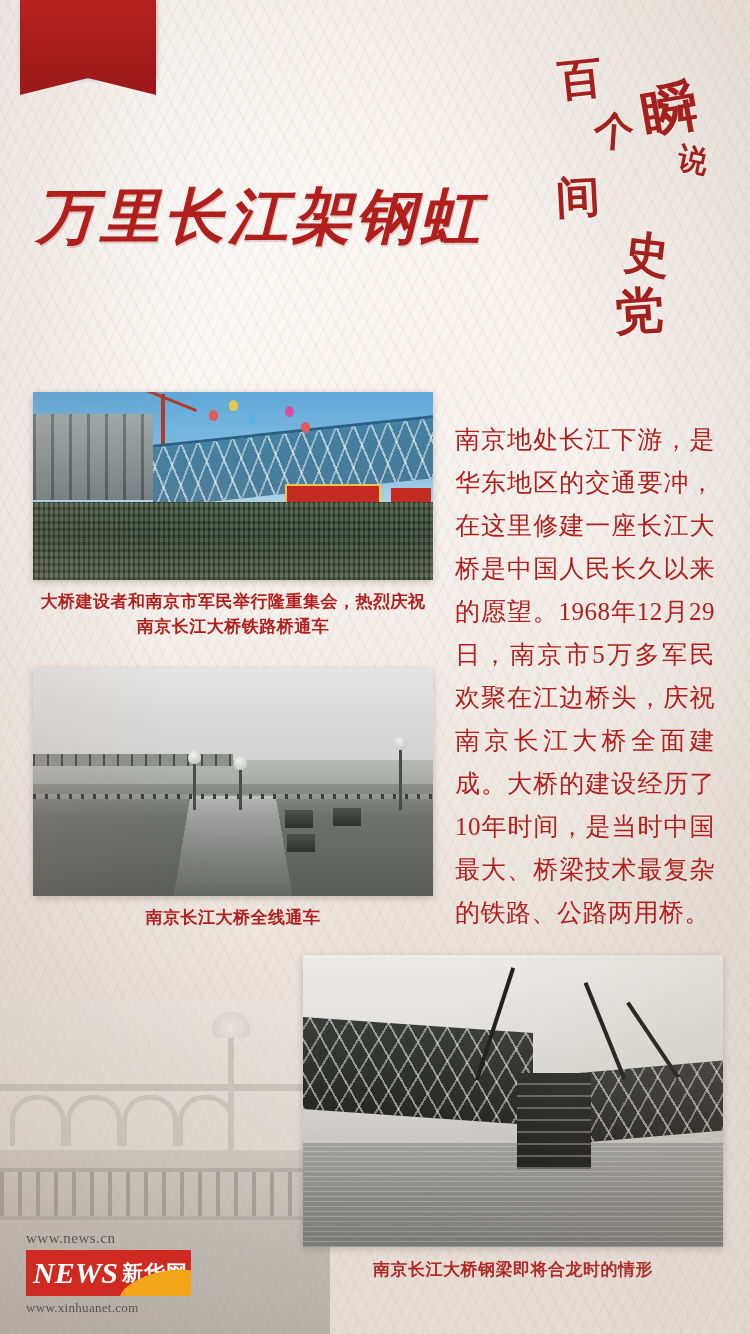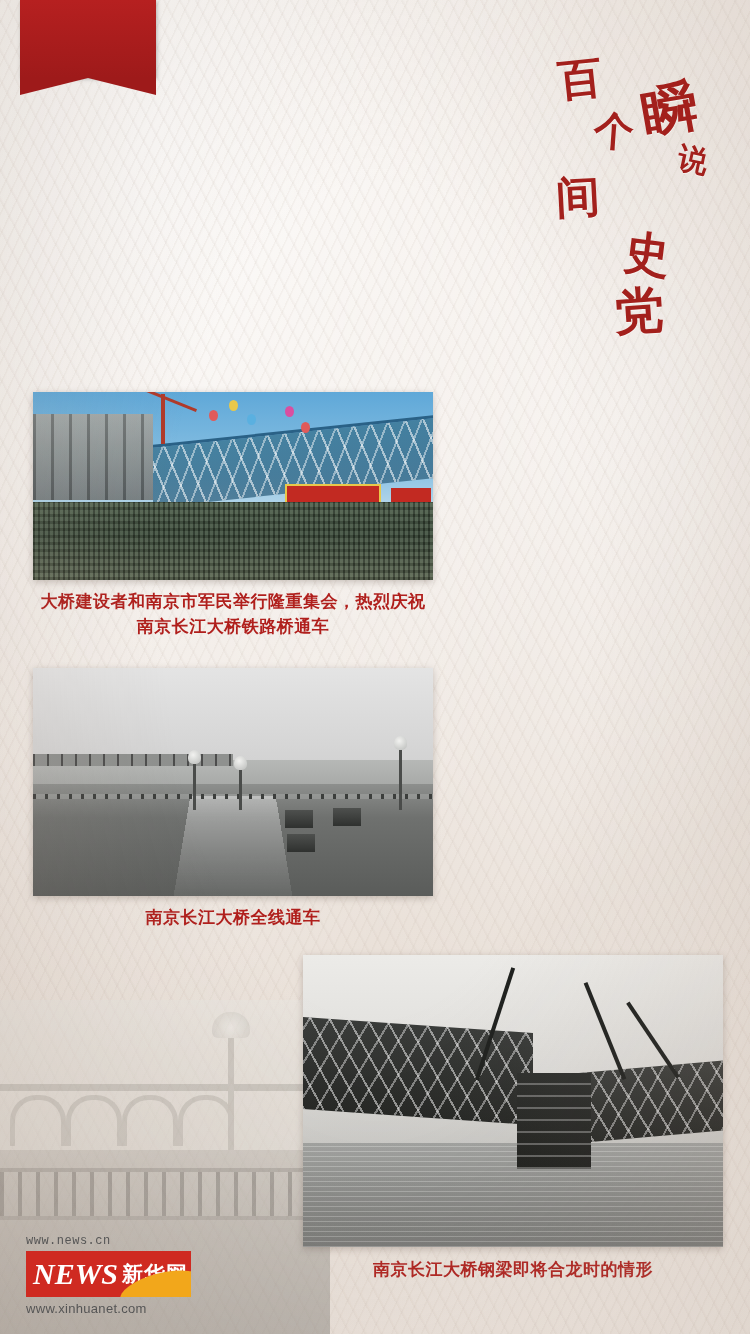--- a/index.html
+++ b/index.html
@@ -421,23 +421,23 @@
 
   
   .logo {
     position: absolute;
     left: 26px;
     bottom: 18px;
     width: 180px;
     z-index: 7;
   }
   .logo .url-top {
-    font-size: 12px;
+    font-size: 15px;
     color: #555;
-    font-family: Liberation Mono, monospace;
+    font-family: Liberation Serif, serif;
     letter-spacing: 0.5px;
     margin-bottom: 3px;
   }
   .logo .badge {
     position: relative;
     width: 165px;
     height: 46px;
     background: #cf2a21;
     display: flex;
     align-items: center;
@@ -466,20 +466,21 @@
     height: 34px;
     background: #f2a71b;
     border-radius: 50% 50% 0 0;
     transform: rotate(-14deg);
   }
   .logo .url-bottom {
     font-size: 13px;
     color: #555;
     margin-top: 4px;
     letter-spacing: 0.3px;
+    font-family: Liberation Serif, serif;
   }
 </style>
 </head>
 <body>
 
 <div class="poster">
 
   <div class="year-ribbon">
     <div class="notch"></div>
   </div>
@@ -488,20 +489,21 @@
     <span class="sl-1">百</span>
     <span class="sl-2">个</span>
     <span class="sl-3">间</span>
     <span class="sl-4">史</span>
     <span class="sl-5">瞬</span>
     <span class="sl-6">说</span>
     <span class="sl-7">党</span>
   </div>
 
   <div class="headline">
+    <div class="main">万里长江架钢虹</div>
   </div>
 
   <div class="photo" id="photo1">
     <div class="p1-sky"></div>
     <div class="p1-left-struct"></div>
     <div class="p1-truss"></div>
     <div class="p1-crane"></div>
     <div class="p1-crane2"></div>
     <div class="p1-ground"></div>
     <div class="p1-banner"></div>
@@ -549,20 +551,21 @@
     <div class="p3-water"></div>
     <div class="p3-truss-l"></div>
     <div class="p3-truss-r"></div>
     <div class="p3-tower"></div>
     <div class="p3-boom" style="left:190px; top:10px; height:118px; transform:rotate(18deg);"></div>
     <div class="p3-boom" style="left:300px; top:24px; height:104px; transform:rotate(-22deg);"></div>
     <div class="p3-boom" style="left:348px; top:40px; height:90px; transform:rotate(-34deg);"></div>
   </div>
   <div class="caption" id="cap3">南京长江大桥钢梁即将合龙时的情形</div>
 
+  <div class="bodytext">南京地处长江下游，是华东地区的交通要冲，在这里修建一座长江大桥是中国人民长久以来的愿望。1968年12月29日，南京市5万多军民欢聚在江边桥头，庆祝南京长江大桥全面建成。大桥的建设经历了10年时间，是当时中国最大、桥梁技术最复杂的铁路、公路两用桥。</div>
 
   <div class="logo">
     <div class="url-top">www.news.cn</div>
     <div class="badge">
       <div class="news">NEWS</div>
       <div class="cn">新华网</div>
       <div class="swoosh"></div>
     </div>
     <div class="url-bottom">www.xinhuanet.com</div>
   </div>

